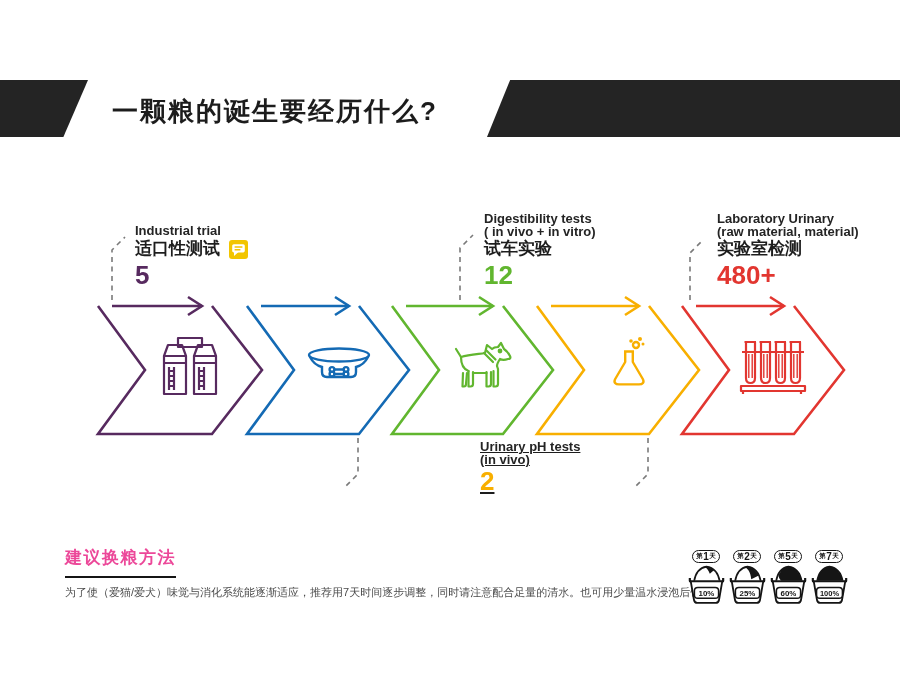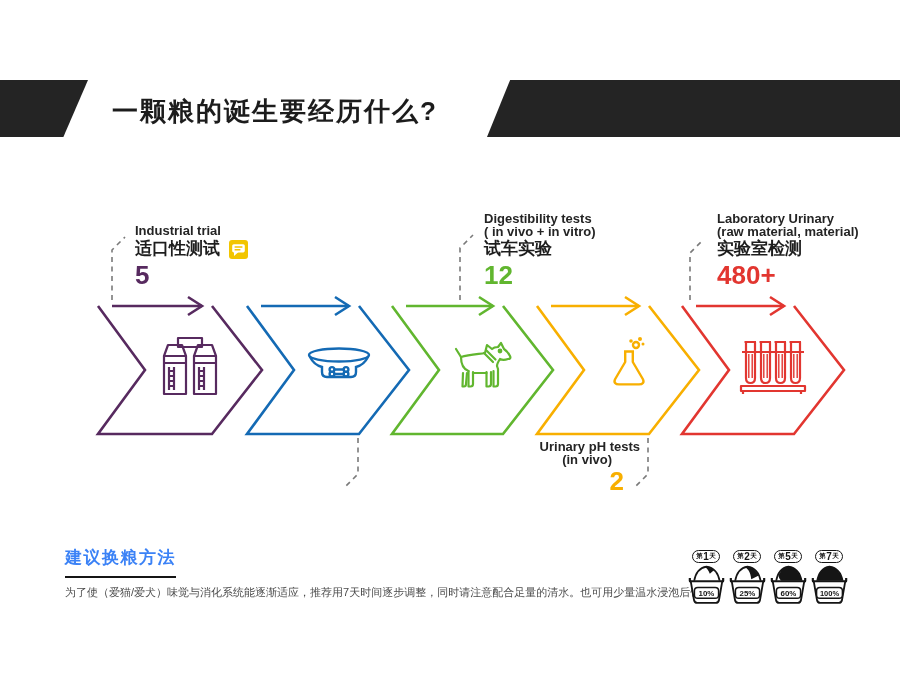--- a/index.html
+++ b/index.html
@@ -14,38 +14,38 @@
   .title{position:absolute;left:112px;top:94px;font-size:26px;font-weight:bold;
          letter-spacing:2px;color:#1c1c1c;white-space:nowrap;}
   
   .process-svg{position:absolute;left:90px;top:230px;}
   .process-svg path, .process-svg ellipse, .process-svg rect.o, .process-svg circle.o, .process-svg line{fill:none;}
   
   .stage-label{position:absolute;line-height:1;}
   .stage-label .en{font-size:13px;font-weight:bold;color:#242424;line-height:13px;white-space:nowrap;}
   .stage-label .zh{font-size:17px;font-weight:600;color:#1d1d1d;line-height:22px;white-space:nowrap;display:block;}
   .stage-label .num{font-size:26px;font-weight:600;line-height:30px;display:block;}
-  .stage-label.align-r{text-align:right;}
+  .stage-label.align-r{text-align:left;text-decoration:underline;}
   .num.c-purple{color:#572A5F}.num.c-blue{color:#146AB4}.num.c-green{color:#61B62F}
   .num.c-yellow{color:#F8AF00}.num.c-red{color:#E23630}
   .lbl-industrial{left:135px;top:222px;}
   .lbl-palatability{left:184px;top:451px;width:160px;}
   .lbl-palatability .num{padding-right:32px;}
   .lbl-palatability .en{padding-right:12px;}
   .lbl-digestibility{left:484px;top:212px;}
   .lbl-urinary{left:480px;top:440px;width:160px;}
   .lbl-urinary .en2{padding-right:28px;display:block;}
   .lbl-urinary .num{padding-right:16px;}
   .lbl-laboratory{left:717px;top:212px;}
   .zh-row{display:flex;align-items:center;}
   .chat-badge{display:inline-block;width:19px;height:19px;background:#F2C500;border-radius:3px;
               margin-left:4px;vertical-align:middle;}
   
   .transition-heading{position:absolute;left:65px;top:546px;font-size:17px;font-weight:bold;
-       letter-spacing:1.5px;color:#3b82f6;border-bottom:2px solid #151515;padding-bottom:7px;}
+       letter-spacing:1.5px;color:#ec4899;border-bottom:2px solid #151515;padding-bottom:7px;}
   .transition-desc{position:absolute;left:65px;top:585px;font-size:11px;color:#4b4b4b;white-space:nowrap;}
   .days{position:absolute;left:687px;top:550px;display:flex;gap:3px;}
   .day{width:38px;display:flex;flex-direction:column;align-items:center;}
   .day-badge{display:inline-flex;align-items:center;justify-content:center;height:11px;
              border:1.5px solid #151515;border-radius:7px;padding:0 3px;line-height:1;}
   .day-badge .sm{font-size:6.5px;font-weight:bold;color:#151515;}
   .day-badge .dn{font-size:10px;font-weight:bold;color:#151515;padding:0 0.5px;}
   .day svg{margin-top:2px;}
 </style>
 </head>

